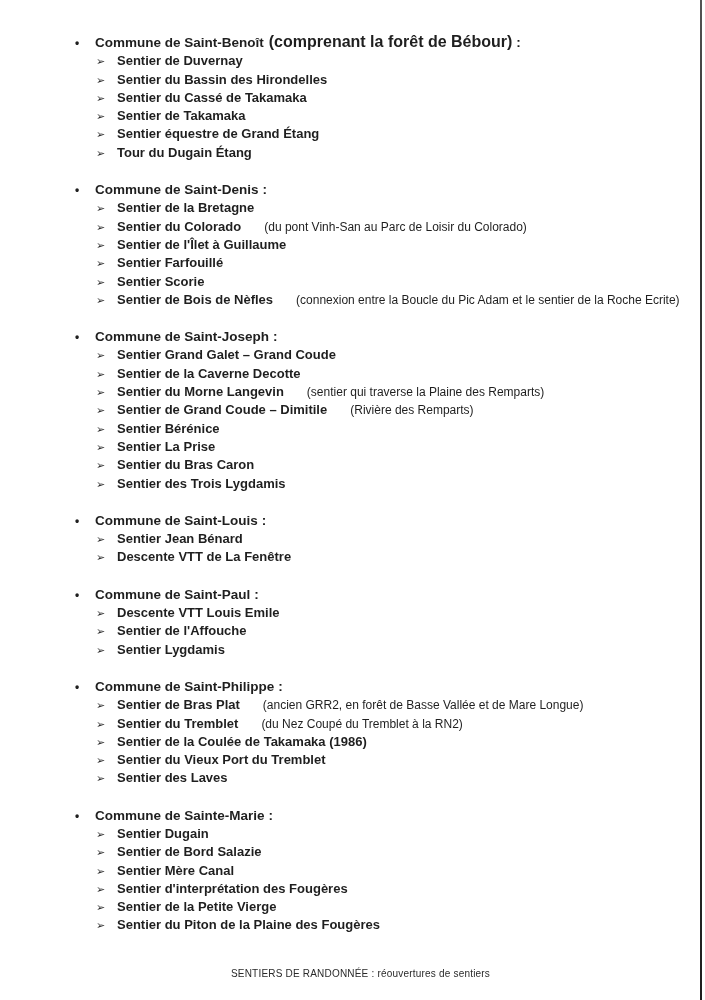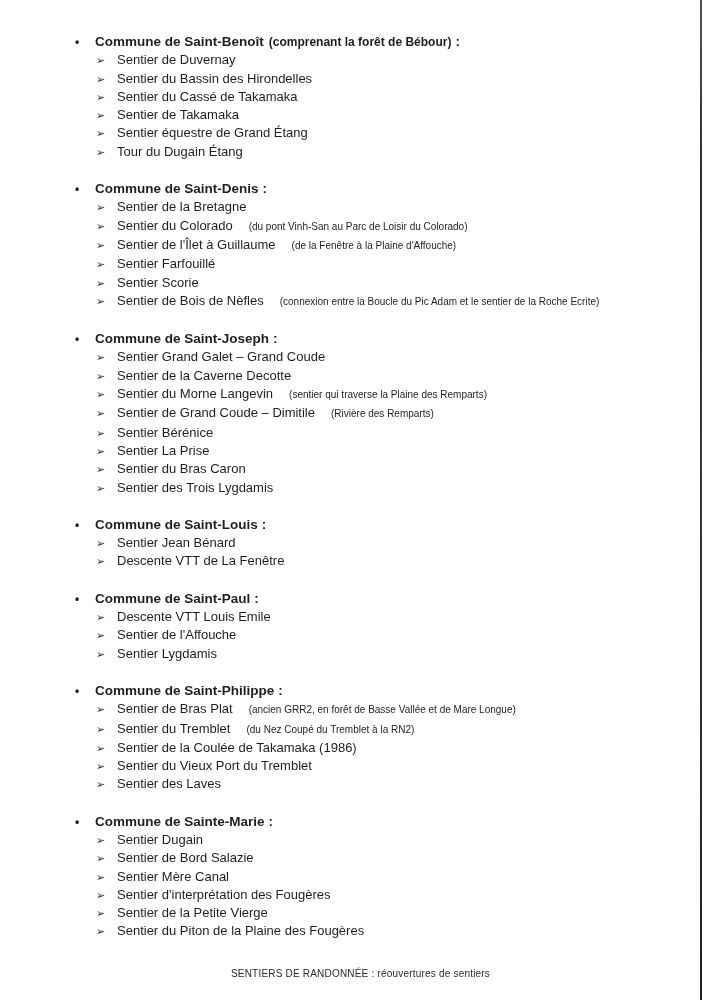--- a/index.html
+++ b/index.html
@@ -43,21 +43,21 @@
     width: 20px;
     flex: 0 0 20px;
     font-size: 12px;
     font-weight: bold;
   }
   .commune-title {
     white-space: nowrap;
     text-align: center;
   }
   .title-note {
-    font-size: 12px;
+    font-size: 16px;
     font-weight: bold;
     margin-left: 5px;
     white-space: nowrap;
   }
   .colon {
     margin-left: 4px;
     font-weight: bold;
   }
   .trail-list {
     margin-left: 21px;
@@ -69,24 +69,25 @@
     font-size: 13px;
   }
   .arrow {
     width: 21px;
     flex: 0 0 21px;
     font-size: 11px;
     color: #2a2a2a;
   }
   .trail-name {
     white-space: nowrap;
+    font-weight: bold;
   }
   .trail-note {
-    font-size: 10px;
-    margin-left: 16px;
+    font-size: 12px;
+    margin-left: 23px;
     white-space: nowrap;
   }
   .footer {
     position: absolute;
     top: 968px;
     left: 8px;
     width: 100%;
     text-align: center;
     font-size: 10px;
     color: #2a2a2a;
@@ -162,21 +163,20 @@
 
   <div class="trail-item">
     <span class="arrow">➢</span>
     <span class="trail-name">Sentier du Colorado</span>
     <span class="trail-note">(du pont Vinh-San au Parc de Loisir du Colorado)</span>
   </div>
 
   <div class="trail-item">
     <span class="arrow">➢</span>
     <span class="trail-name">Sentier de l'Îlet à Guillaume</span>
-    <span class="trail-note">(de la Fenêtre à la Plaine d'Affouche)</span>
   </div>
 
   <div class="trail-item">
     <span class="arrow">➢</span>
     <span class="trail-name">Sentier Farfouillé</span>
 
   </div>
 
   <div class="trail-item">
     <span class="arrow">➢</span>

